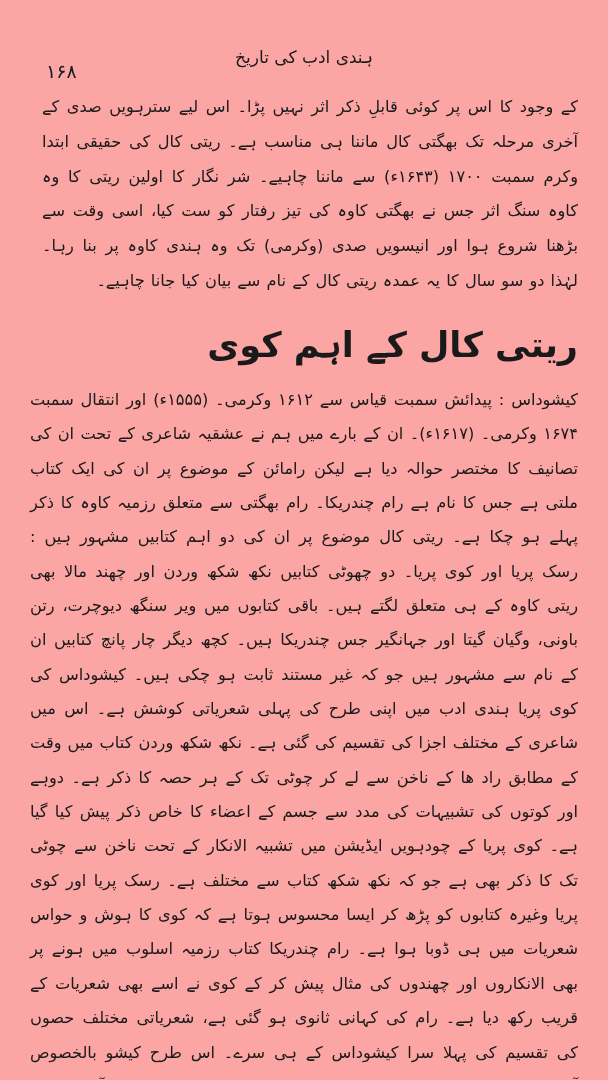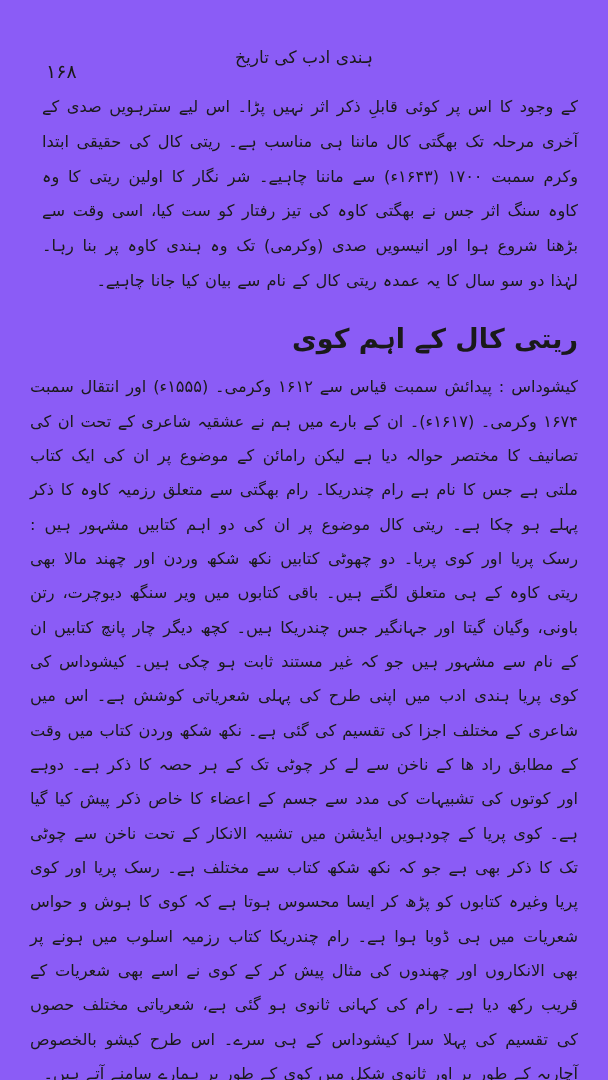--- a/index.html
+++ b/index.html
@@ -13,21 +13,21 @@
     overflow: hidden;
     font-family: "DejaVu Sans", "Liberation Sans", sans-serif;
     color: #1a1a1a;
   }
   .page {
     position: relative;
     width: 608px;
     height: 1080px;
     box-sizing: border-box;
     padding: 44px 30px 28px 30px;
-    background: #8b5cf6;
+    background: #fca5a5;
   }
 
   
   .header {
     position: relative;
     height: 40px;
     margin-bottom: 6px;
   }
   .header-title {
     position: absolute;
@@ -62,21 +62,21 @@
     direction: rtl;
     word-spacing: 1px;
   }
   .para.first {
     margin-top: 2px;
     margin-left: 12px;
   }
 
   
   .section-heading {
-    font-size: 27px;
+    font-size: 35px;
     line-height: 1.6;
     text-align: right;
     margin: 18px 0 10px 0;
     direction: rtl;
     letter-spacing: 0.5px;
   }
 
   
   .passage {
     font-size: 16.2px;

